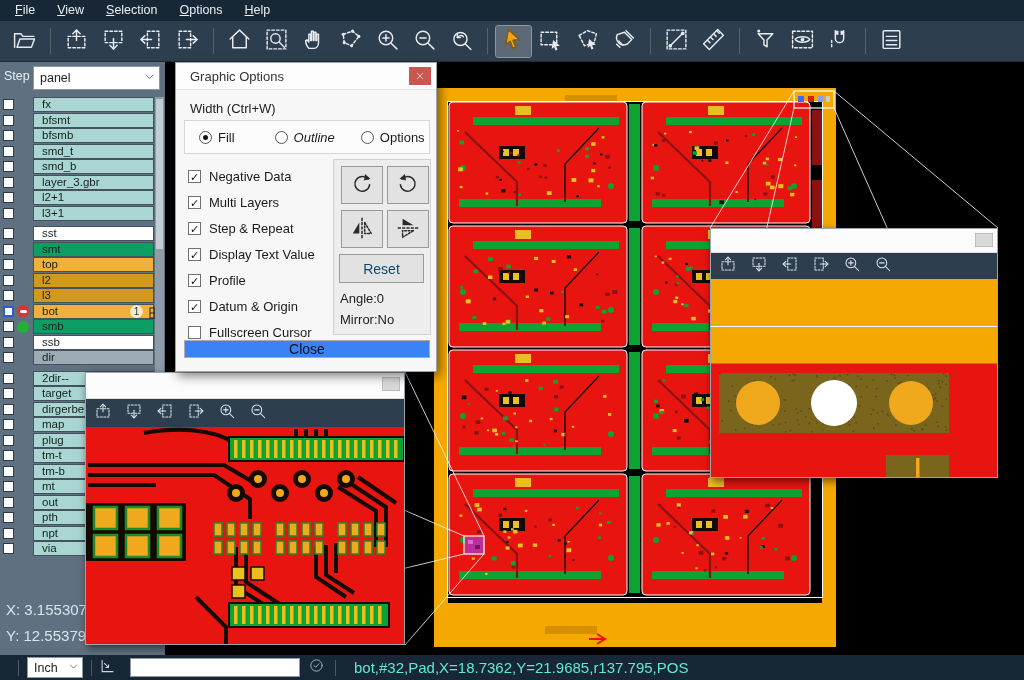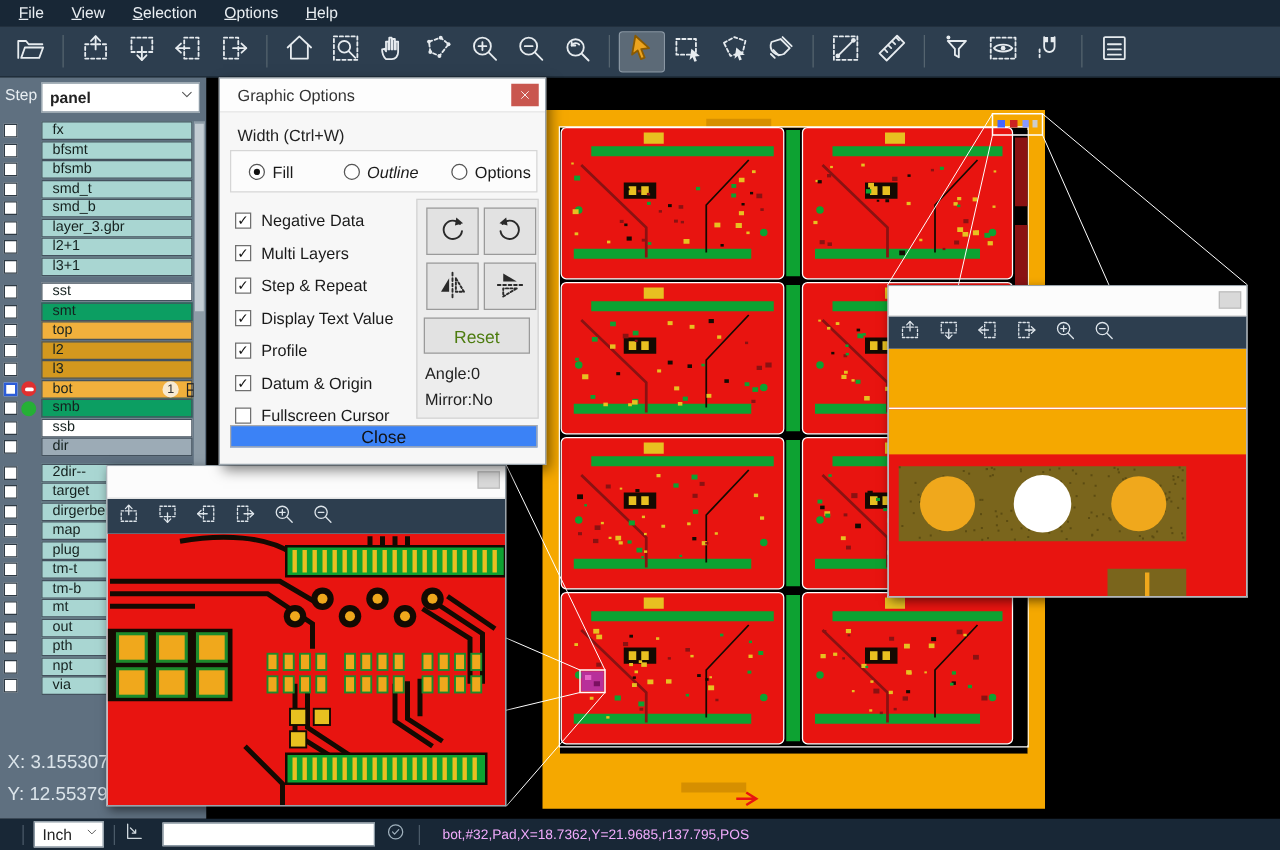--- a/index.html
+++ b/index.html
@@ -15,21 +15,21 @@
   .toolbar{position:absolute;left:0;top:21px;width:1024px;height:41px;background:#2d3e4f;
            display:flex;align-items:center;padding-left:6px;z-index:20;border-bottom:1px solid #1c2a36;}
   .tbtn{width:35px;height:31px;display:flex;align-items:center;justify-content:center;border-radius:2px;margin:0 1px;}
   .tbtn.active{background:#5c6a77;outline:1px solid #8a97a3;}
   .tsep{width:1px;height:26px;background:#55646f;margin:0 7px;}
   
   .sidebar{position:absolute;left:0;top:62px;width:165px;height:593px;background:#5f7080;z-index:30;}
   .step-row{position:absolute;left:0;top:3px;width:165px;height:26px;}
   .step-label{position:absolute;left:4px;top:4px;color:#e8eef2;font-size:12.5px;}
   .step-select{position:absolute;left:33px;top:1px;width:127px;height:24px;background:#fff;border:1px solid #8b99a4;
-               display:flex;align-items:center;justify-content:space-between;padding:0 2px 0 6px;font-weight:bold;}
+               display:flex;align-items:center;justify-content:space-between;padding:0 2px 0 6px;}
   .step-select .val{font-size:12.5px;color:#222;}
   .layers{position:absolute;left:0;top:35px;width:165px;}
   .lgroup{margin-bottom:5px;}
   .lrow{position:relative;height:15.5px;}
   .lchk{position:absolute;left:3px;top:2px;width:11px;height:11px;background:#fff;border:1px solid #2e3a44;}
   .lchk.sel{border:2px solid #2b5cd8;}
   .lind{position:absolute;left:17px;top:1.5px;width:12px;height:12px;border-radius:50%;}
   .lind.red{background:#e03030;}
   .lind.red::after{content:"";position:absolute;left:2.5px;top:4.5px;width:7px;height:3px;background:#fff;border-radius:1.5px;}
   .lind.green{background:#25b035;}
@@ -63,35 +63,35 @@
   .rdot{width:13px;height:13px;border-radius:50%;border:1px solid #555;background:#fff;position:relative;}
   .rdot.sel::after{content:"";position:absolute;left:3px;top:3px;width:5px;height:5px;border-radius:50%;background:#111;}
   .dlg-checks{position:absolute;left:12px;top:100px;width:145px;}
   .dchk-row{display:flex;align-items:center;gap:8px;height:26px;font-size:13px;}
   .dchk{width:13px;height:13px;border:1px solid #707070;background:#fff;font-size:11px;line-height:12px;
         text-align:center;color:#111;}
   .dlg-panel{position:absolute;left:157px;top:96px;width:98px;height:176px;background:#ededed;border:1px solid #d2d2d2;}
   .dlg-ibtn{position:absolute;width:42px;height:38px;background:#e2e2e2;border:1px solid #9a9a9a;
             display:flex;align-items:center;justify-content:center;}
   .dlg-reset{position:absolute;left:6px;top:95px;width:85px;height:29px;background:#e2e2e2;border:1px solid #9a9a9a;
-             font-size:14px;color:#4d7c0f;display:flex;align-items:center;justify-content:center;}
+             font-size:14px;color:#0c4a6e;display:flex;align-items:center;justify-content:center;}
   .dlg-angle{position:absolute;left:7px;top:132px;font-size:13px;color:#222;}
   .dlg-mirror{position:absolute;left:7px;top:153px;font-size:13px;color:#222;}
   .dlg-closebtn{position:absolute;left:8px;top:277px;width:246px;height:18px;background:#3b82f6;border:1px solid #ababab;
                 font-size:14px;color:#111;display:flex;align-items:center;justify-content:center;}
   
   .statusbar{position:absolute;left:0;top:655px;width:1024px;height:25px;background:#182736;z-index:60;
              display:flex;align-items:center;}
   .ssep{width:1px;height:16px;background:#4a5a68;}
   .unit-select{width:56px;height:21px;background:#fff;border:1px solid #8b99a4;margin:0 8px;
                display:flex;align-items:center;justify-content:space-between;padding:0 2px 0 6px;}
   .unit-select .val{font-size:12.5px;color:#222;}
   .status-input{width:170px;height:19px;background:#fff;border:1px solid #8b99a4;margin:0 8px;
                 font-size:12px;padding:0 4px;font-family:"Liberation Sans",sans-serif;}
-  .status-text{color:#f0abfc;font-size:11px;margin-left:8px;white-space:nowrap;padding-left:10px;}
+  .status-text{color:#5eead4;font-size:15px;margin-left:8px;white-space:nowrap;padding-left:10px;}
 </style>
 </head>
 <body>
 
 <div class="app">
 
   <div class="menubar">
       <div class="menu-item"><span class="u">F</span>ile</div>
       <div class="menu-item"><span class="u">V</span>iew</div>
       <div class="menu-item"><span class="u">S</span>election</div>

